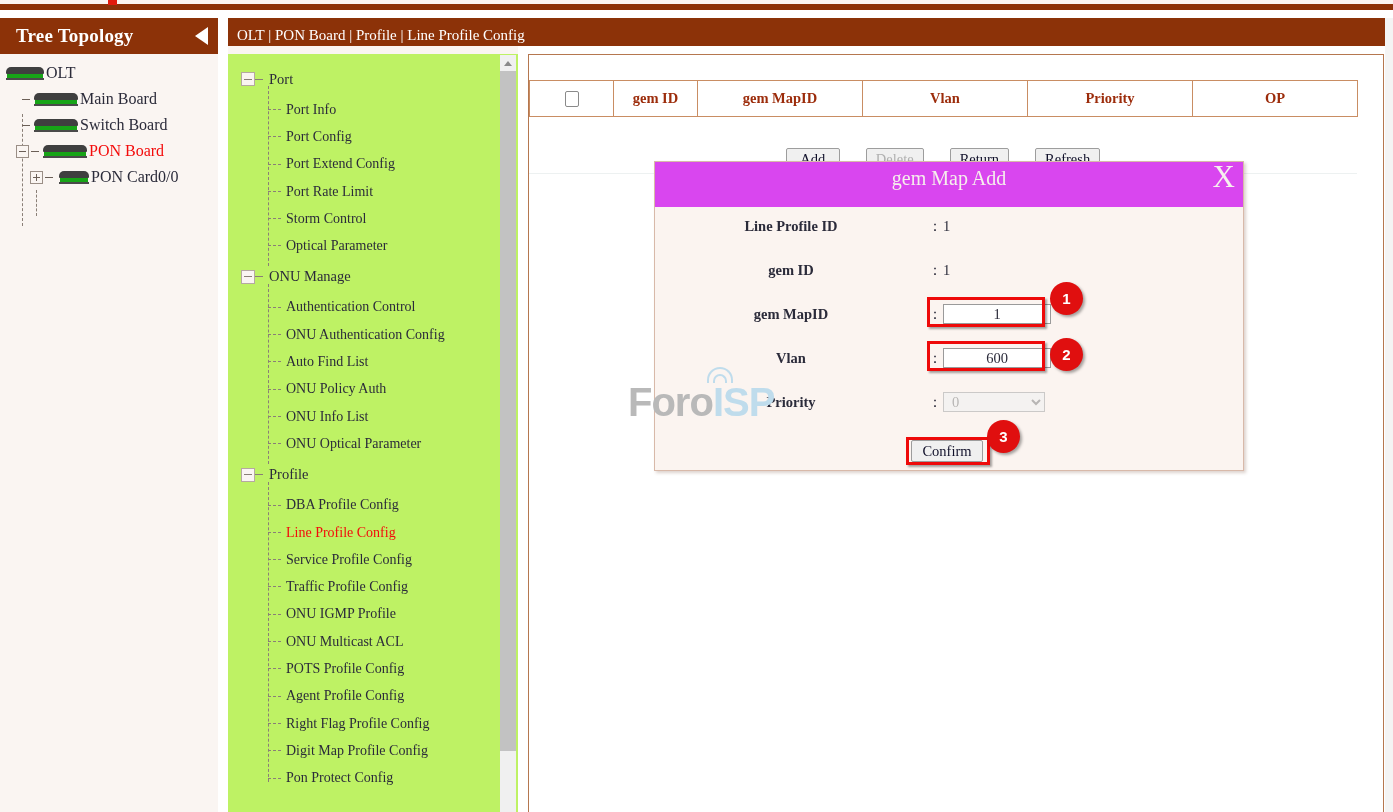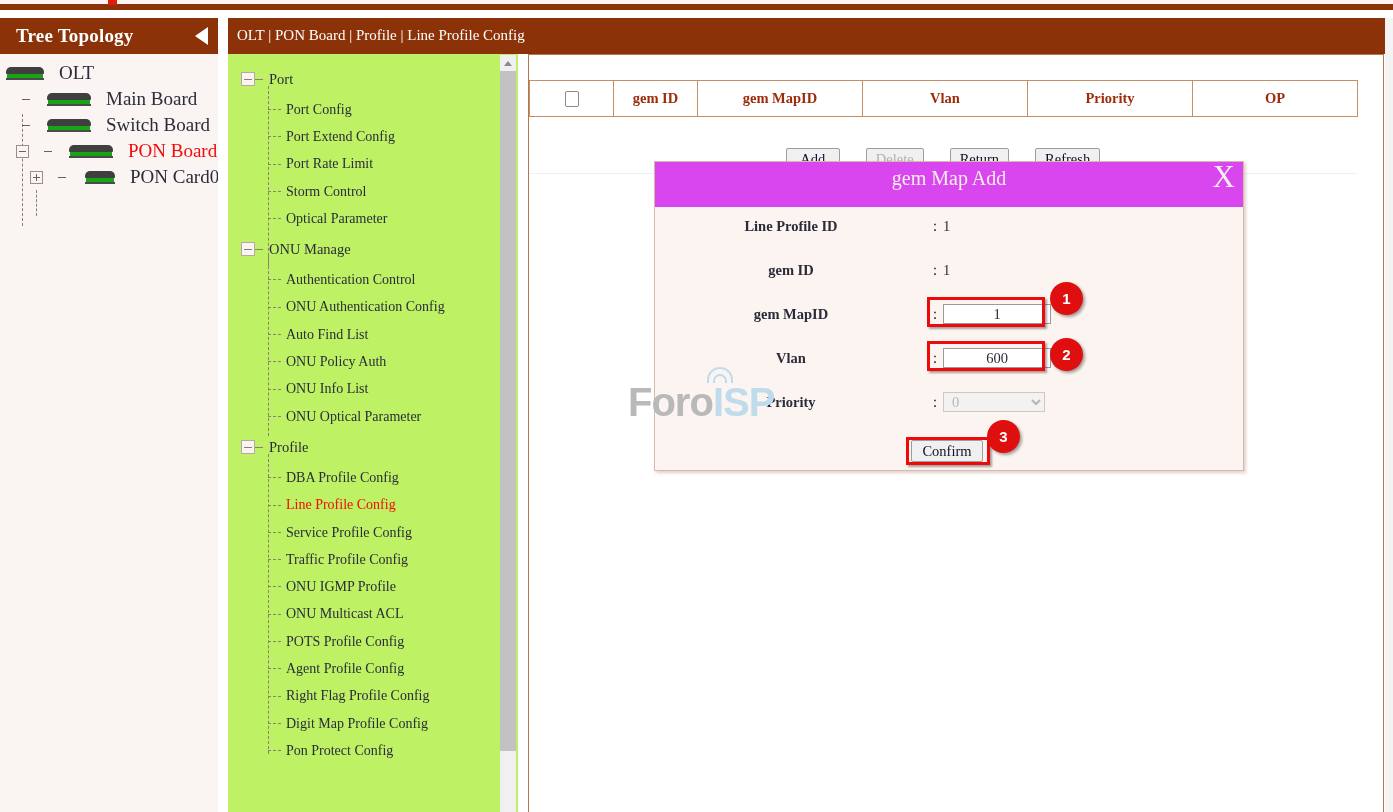--- a/index.html
+++ b/index.html
@@ -59,24 +59,23 @@
     position: absolute; left: 0; top: 36px;
     width: 218px; height: 758px;
     background: #faf5f2;
     padding-top: 6px;
   }
   .tnode {
     position: relative;
     height: 26px;
     display: flex;
     align-items: center;
-    font-size: 19px;
+    font-size: 16px;
     color: #2b2b3a;
     white-space: nowrap;
-    gap: 13px;
   }
   .tnode .lbl { cursor: pointer; }
   .tnode.red .lbl { color: #f30b0b; }
 
   
   .dev {
     position: relative;
     width: 38px; height: 13px;
     margin-right: 2px;
     flex: 0 0 auto;
@@ -137,21 +136,21 @@
   }
 
   
   #nav-panel {
     position: absolute; left: 228px; top: 18px;
     width: 290px; height: 794px;
     background: #faf5f2;
   }
   #nav-header {
     position: absolute; left: 0; top: 0;
-    width: 1165px; height: 36px;
+    width: 1165px; height: 28px;
     background: #8c3208;
   }
   #nav-breadcrumb {
     position: absolute; left: 9px; top: 9px;
     color: #ffffff;
     font-size: 15px;
     white-space: nowrap;
   }
   #nav-scrollarea {
     position: absolute; left: 0; top: 36px;
@@ -525,20 +524,24 @@
   <div id="nav-scrollarea">
     <div id="nav-list">
 
       <div class="ngroup">
         <span class="gx"></span>
         <span class="gdash"></span>
         <span class="glabel">Port</span>
       </div>
       <div style="position:relative;">
         <div class="ngroup-rail" style="top:-10px; height:180px;"></div>
+        <div class="nitem">
+          <span class="tee"></span>
+          <span class="nlabel">Port Info</span>
+        </div>
         <div class="nitem">
           <span class="tee"></span>
           <span class="nlabel">Port Config</span>
         </div>
         <div class="nitem">
           <span class="tee"></span>
           <span class="nlabel">Port Extend Config</span>
         </div>
         <div class="nitem">
           <span class="tee"></span>

